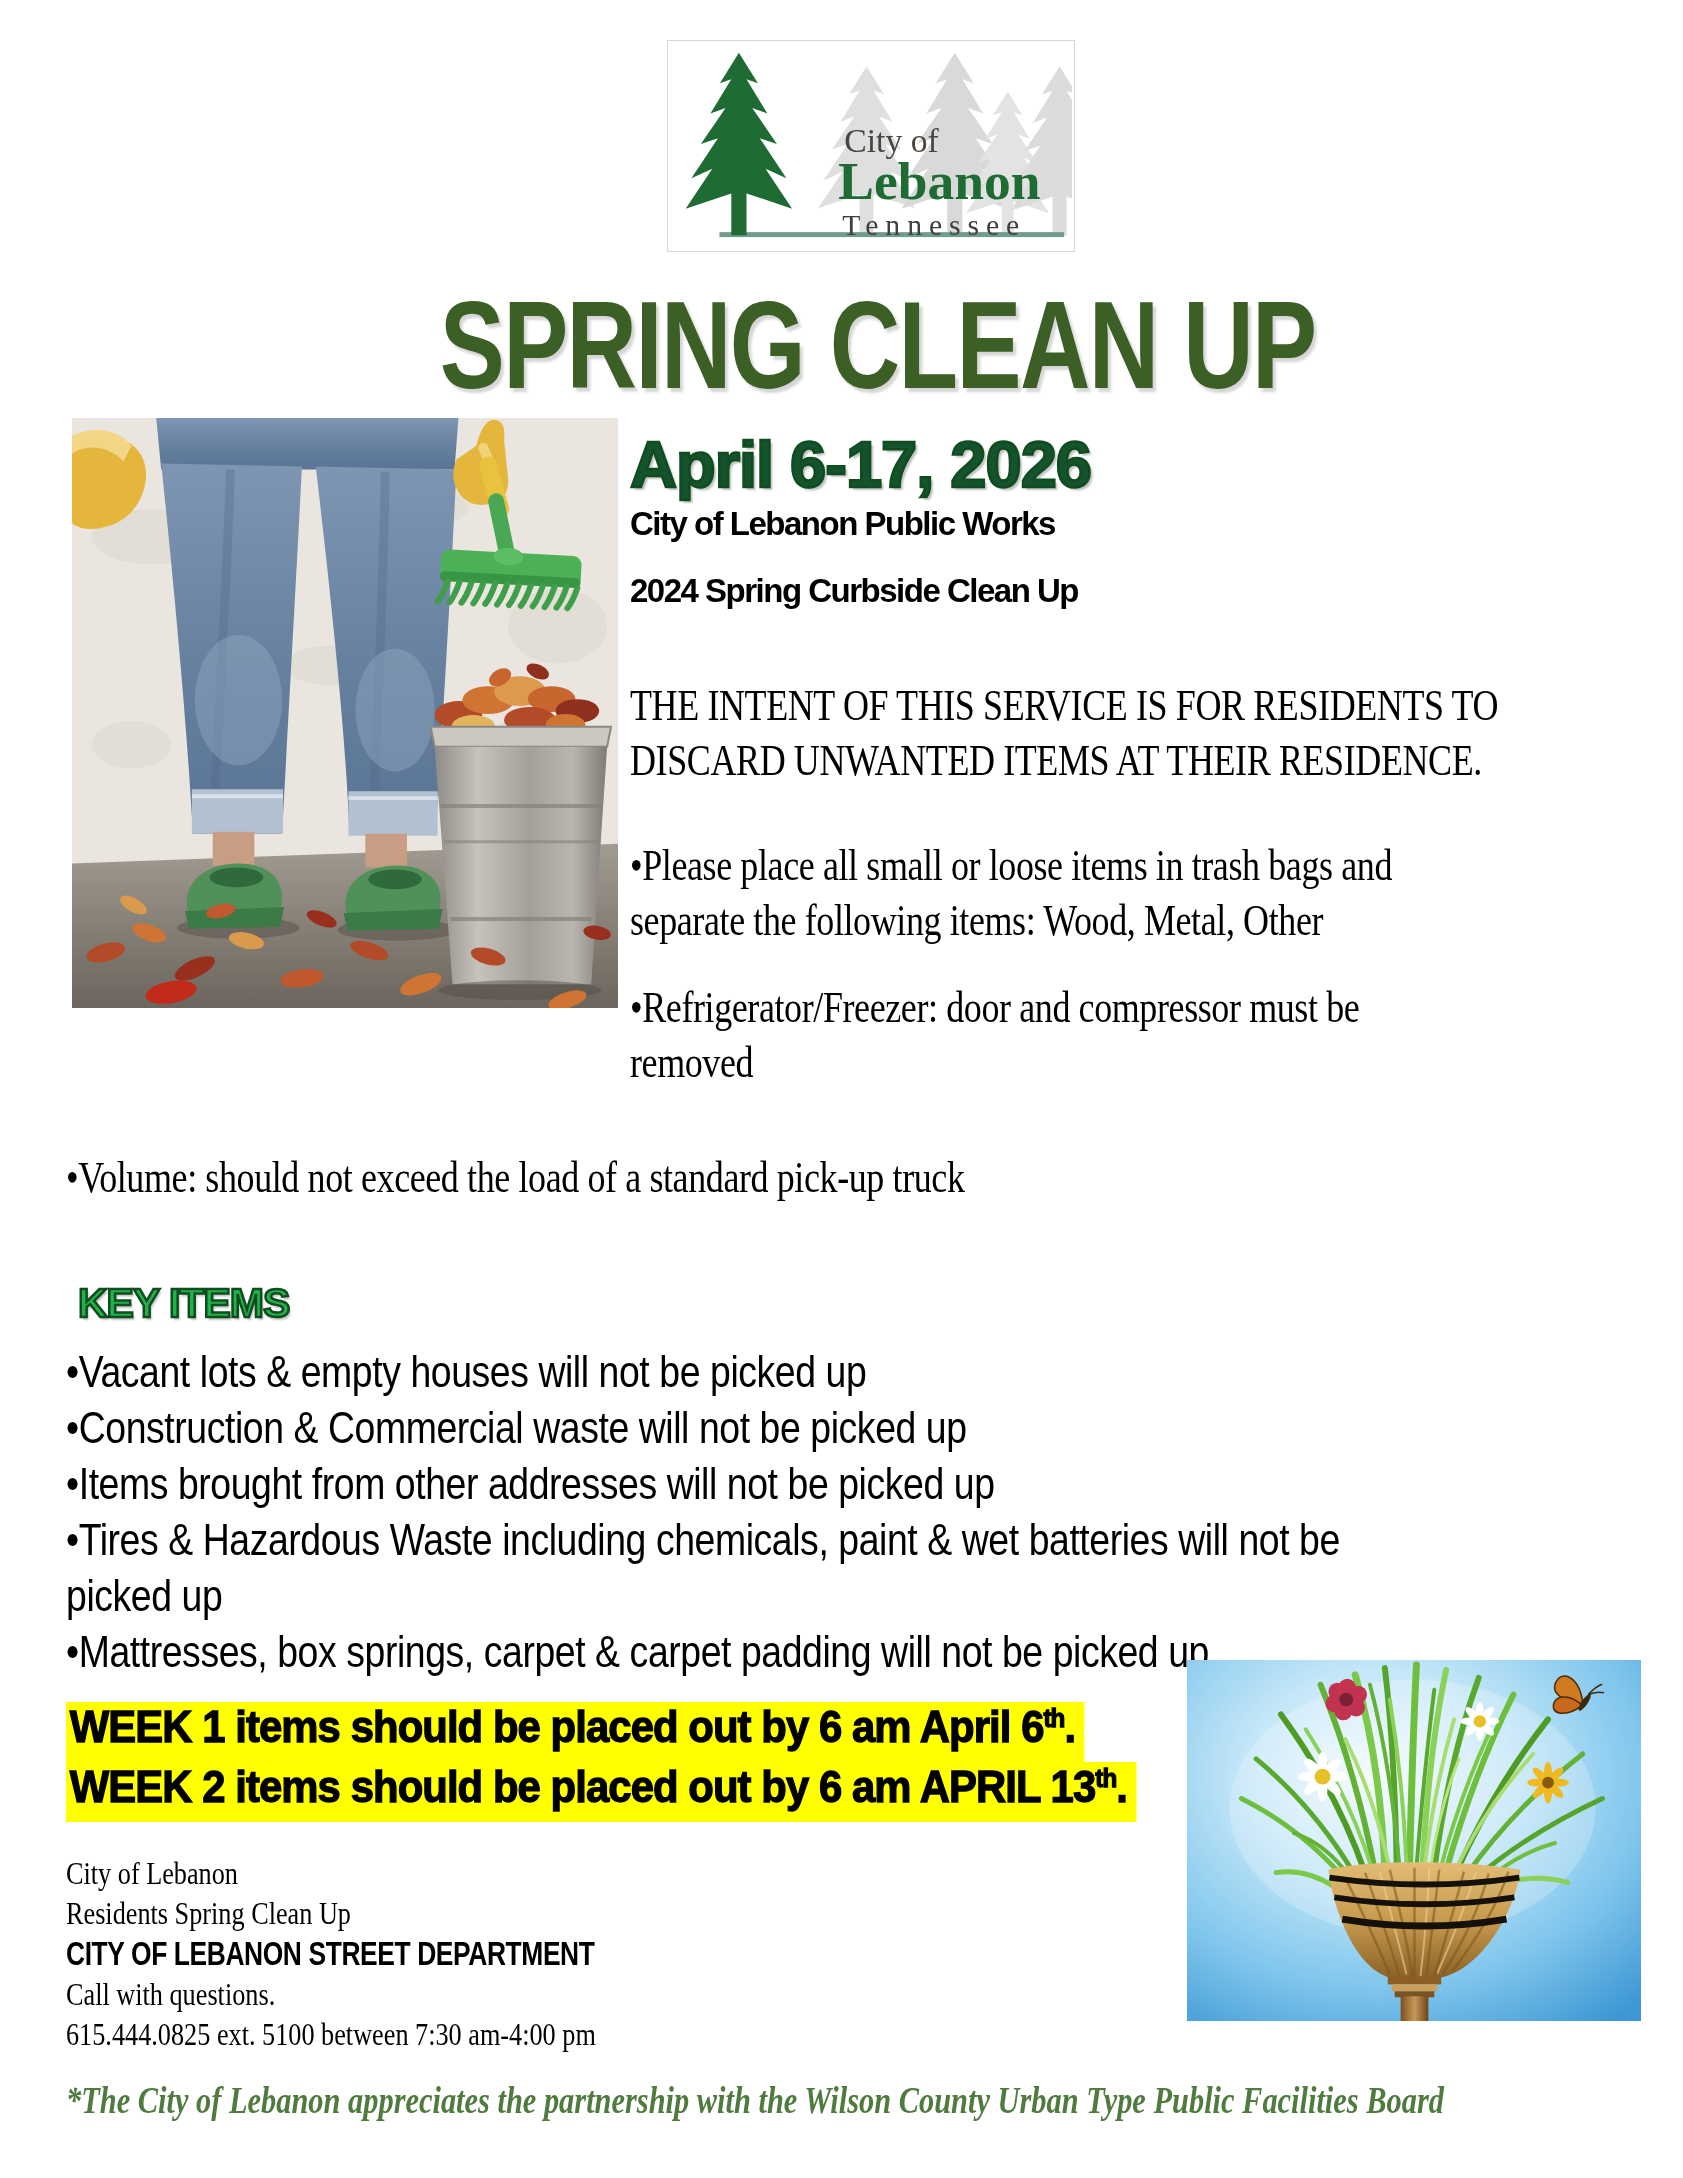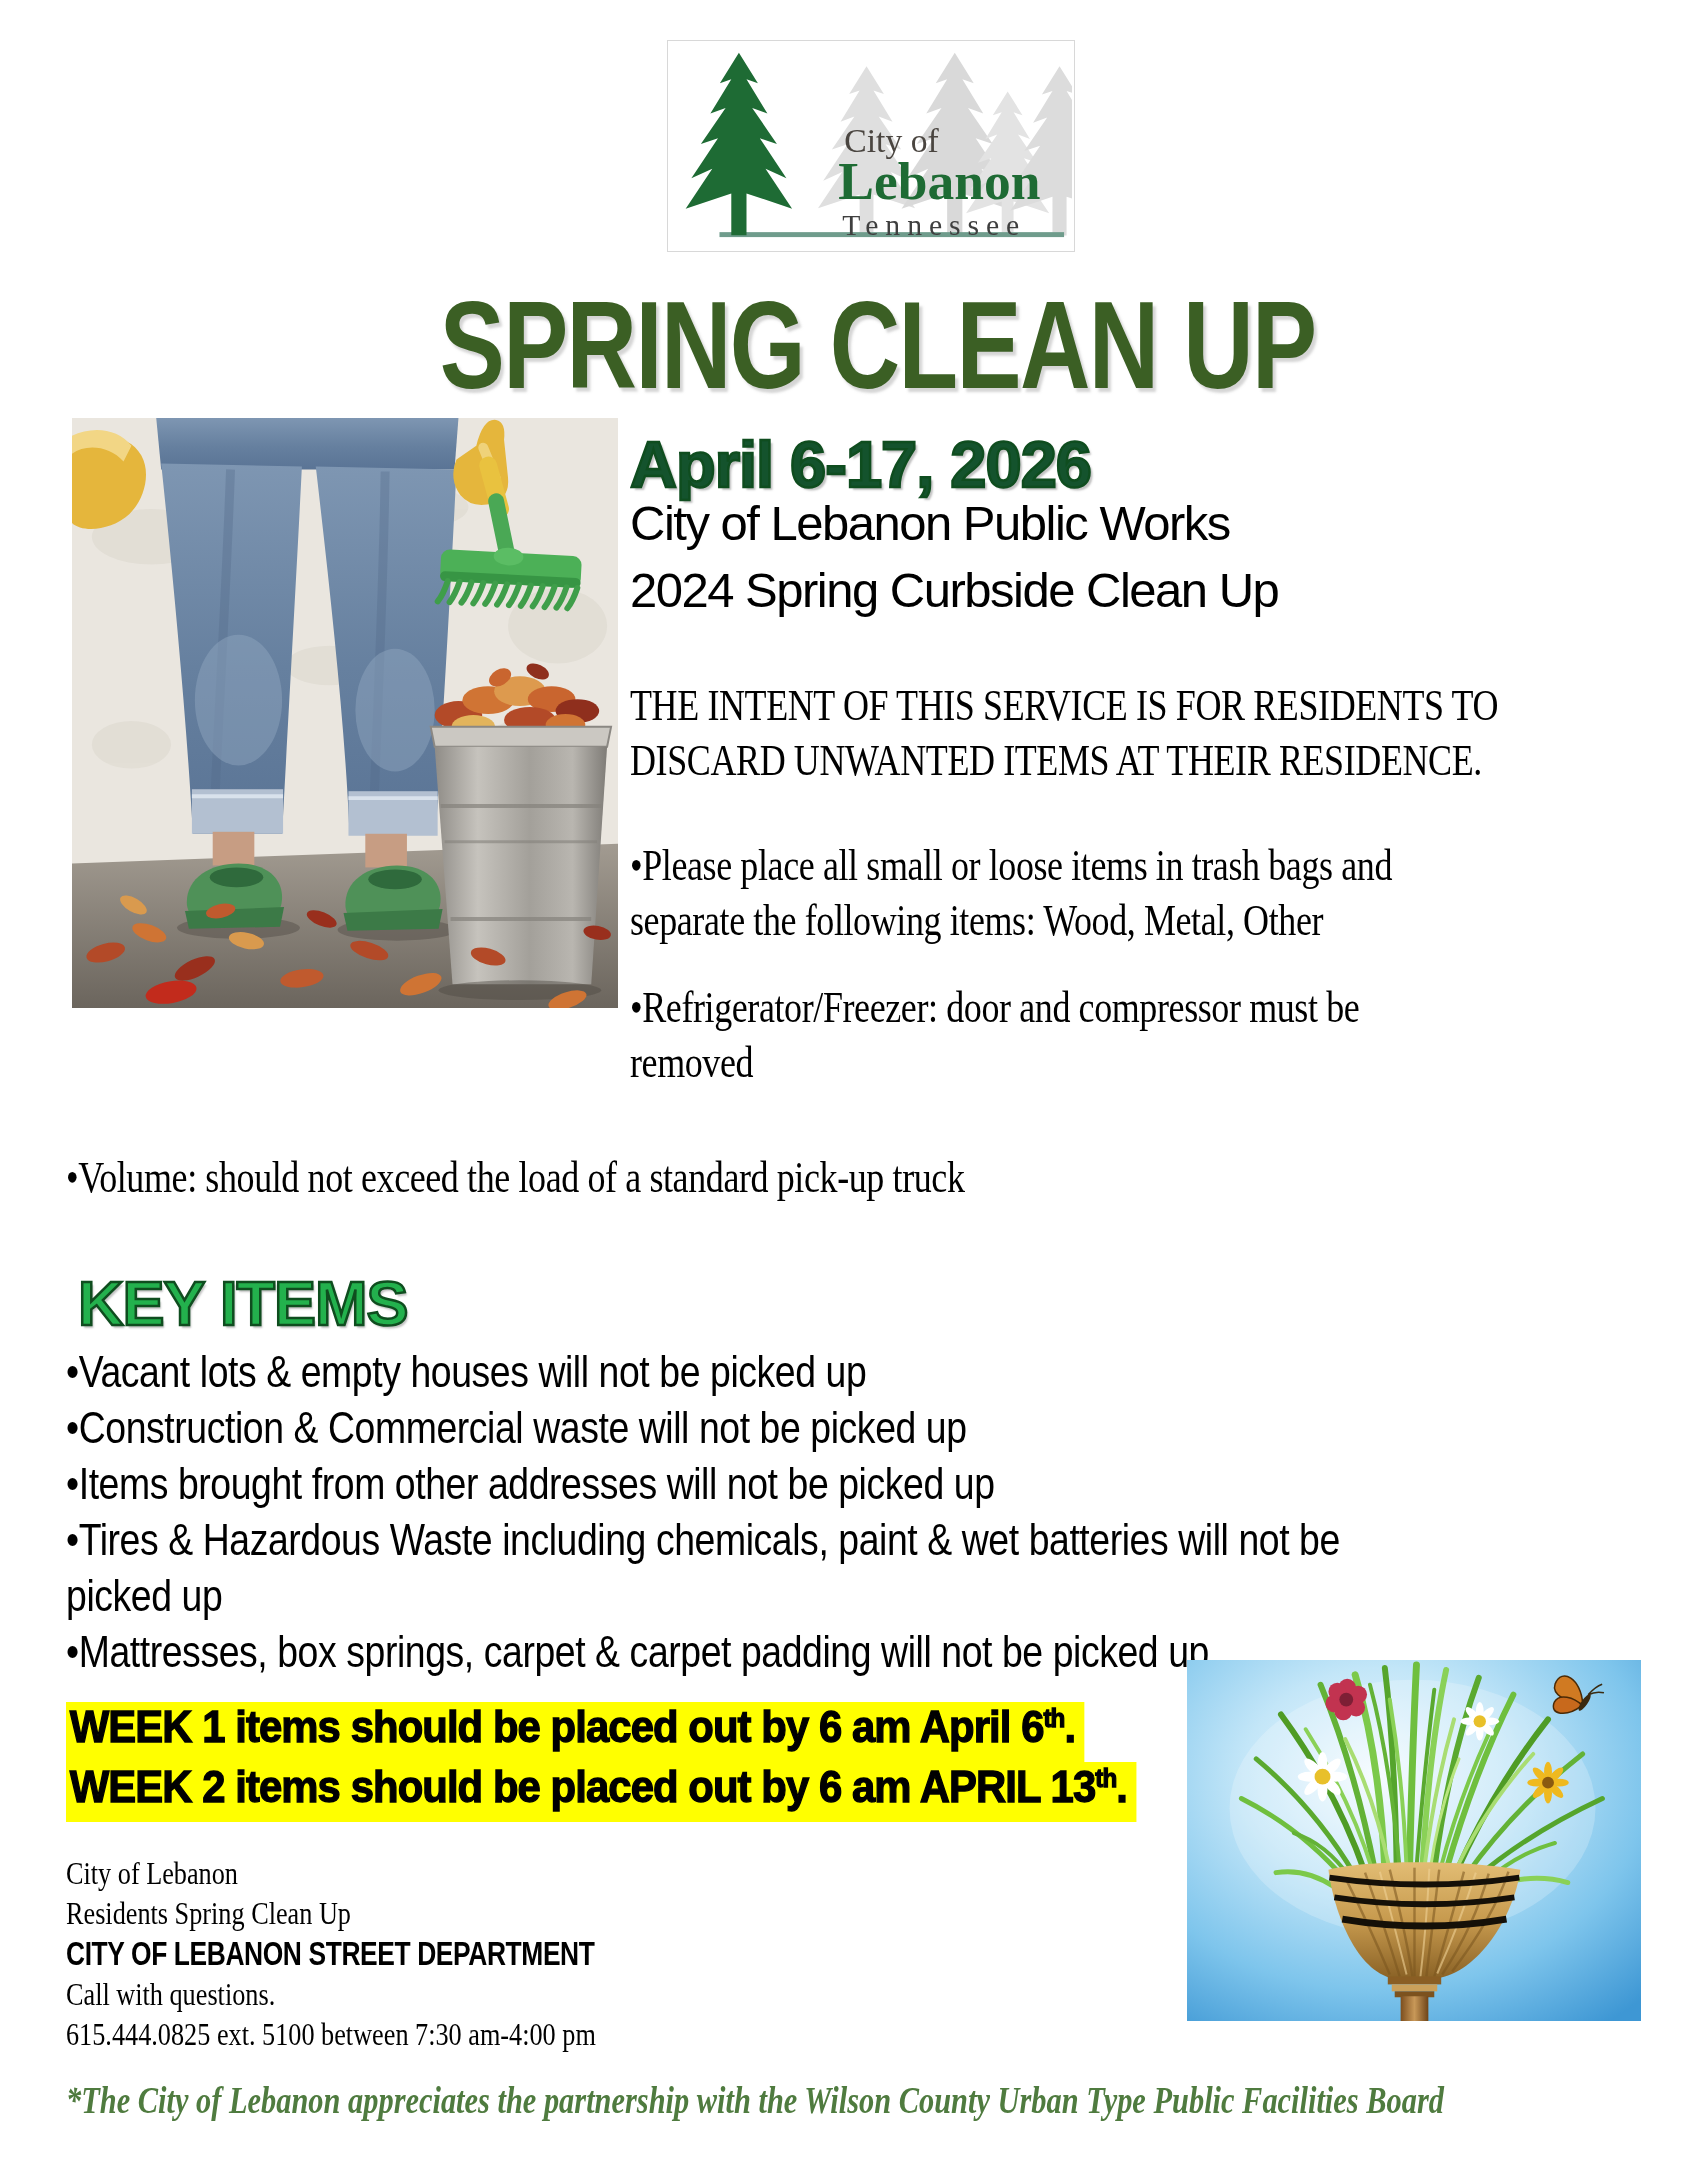--- a/index.html
+++ b/index.html
@@ -24,37 +24,37 @@
   
   .photo-left { left:36px; top:418px; width:546px; height:590px; }
 
   
   .date-line {
     left:594px; top:432px; font-size:65px; line-height:65px; font-weight:bold;
     color:#14532d; letter-spacing:-1px; white-space:nowrap;
     -webkit-text-stroke:2.5px #0f4d1f;
     text-shadow:3px 3px 2px rgba(120,120,120,.45);
   }
-  .sub { left:594px; font-size:49px; line-height:55px; font-weight:normal; color:#000; letter-spacing:-1.5px; white-space:nowrap; }
+  .sub { left:594px; font-size:33px; line-height:55px; font-weight:bold; color:#000; letter-spacing:-1.5px; white-space:nowrap; }
   .sub1 { top:496px; }
   .sub2 { top:563px; }
 
   .serif-lines {
     font-family:"Liberation Serif", serif; font-size:45px; line-height:55px;
     color:#000; letter-spacing:-0.5px; white-space:nowrap;
     transform:scaleX(.8); transform-origin:0 0;
   }
   .intent  { left:594px; top:678px; }
   .bags    { left:594px; top:838px; }
   .fridge  { left:594px; top:980px; }
   .volume  { left:30px;  top:1150px; }
 
   
   .key-heading {
-    left:42px; top:1272px; font-size:63px; line-height:63px; font-weight:bold;
+    left:42px; top:1272px; font-size:41px; line-height:63px; font-weight:bold;
     color:#23b14d; letter-spacing:-1px; white-space:nowrap;
     -webkit-text-stroke:2.5px #0f4d1f;
     text-shadow:2px 3px 2px rgba(120,120,120,.45);
   }
   .key-list {
     left:30px; top:1344px; font-size:44px; line-height:56px; color:#000;
     letter-spacing:-0.5px; white-space:nowrap;
     transform:scaleX(.85); transform-origin:0 0;
   }
 

